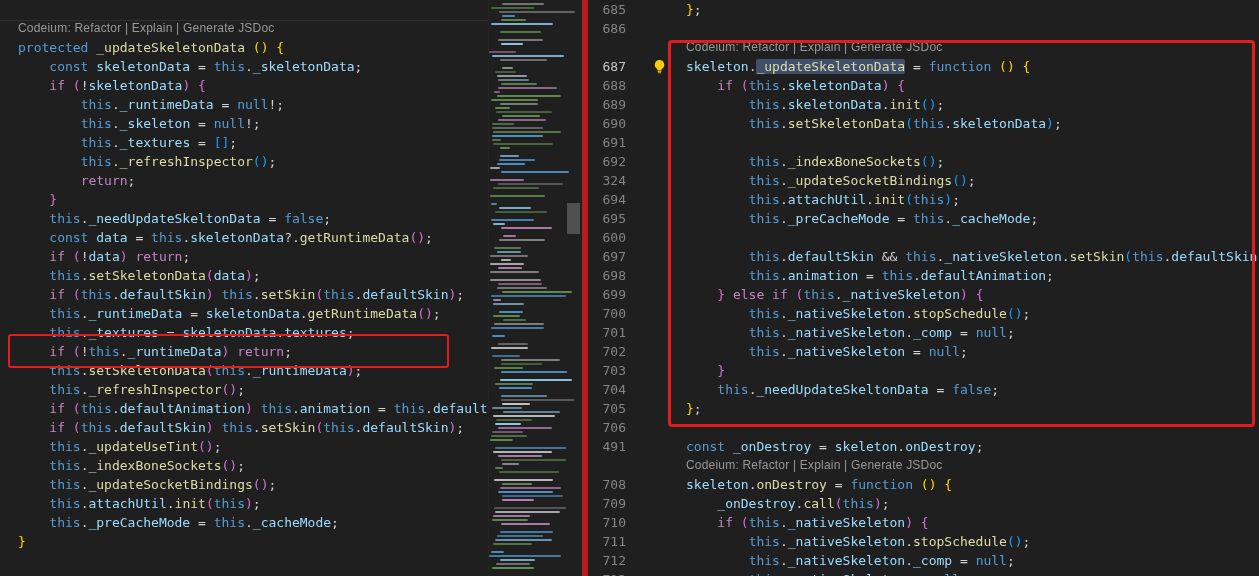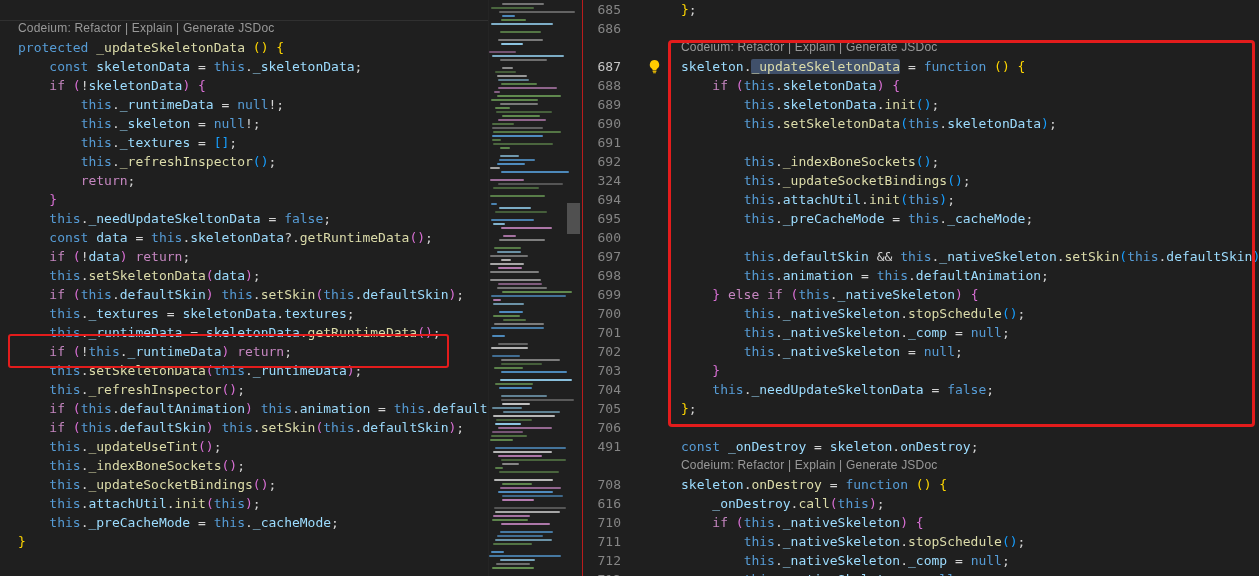--- a/index.html
+++ b/index.html
@@ -10,21 +10,21 @@
   }
   *{box-sizing:border-box}
   html,body{margin:0;padding:0}
   body{width:1259px;height:576px;background:var(--bg);overflow:hidden;position:relative;
        font-family:"DejaVu Sans Mono",monospace}
   .screen{position:absolute;inset:0;display:flex}
   .editor{height:576px;overflow:hidden;position:relative;background:var(--bg)}
   .editor.left{width:488px;flex:none}
   .minimap-strip{width:94px;height:576px;flex:none;position:relative;padding-top:3px;overflow:hidden;
                  border-left:1px solid #242424}
-  .editor.right{flex:1;border-left:1px solid #b91c1c}
+  .editor.right{flex:1;border-left:6px solid #b91c1c}
   .row{height:19px;line-height:19px;white-space:pre;font-size:13px;display:flex;color:var(--plain)}
   .left .row{padding-left:18px}
   .ln{width:38px;flex:none;text-align:right;color:var(--lnc)}
   .ln.active{color:var(--lnca)}
   .glyph{width:60px;flex:none;position:relative}
   .code{flex:none}
   .lens{font-family:"Liberation Sans",sans-serif;font-size:12px;color:var(--lens);letter-spacing:.2px}
   .tk-k{color:var(--kw)} .tk-c{color:var(--ctrl)} .tk-v{color:var(--var)} .tk-f{color:var(--fn)}
   .tk-p{color:var(--plain)} .tk-g{color:var(--b1)} .tk-m{color:var(--b2)} .tk-u{color:var(--b3)}
   .hl{background:var(--hl);border-radius:2px}
@@ -50,22 +50,22 @@
       <div class="row"><span class="code"><span class="tk-p">        </span><span class="tk-k">this</span><span class="tk-p">.</span><span class="tk-v">_skeleton</span><span class="tk-p"> = </span><span class="tk-k">null</span><span class="tk-p">!;</span></span></div>
       <div class="row"><span class="code"><span class="tk-p">        </span><span class="tk-k">this</span><span class="tk-p">.</span><span class="tk-v">_textures</span><span class="tk-p"> = </span><span class="tk-u">[]</span><span class="tk-p">;</span></span></div>
       <div class="row"><span class="code"><span class="tk-p">        </span><span class="tk-k">this</span><span class="tk-p">.</span><span class="tk-f">_refreshInspector</span><span class="tk-u">()</span><span class="tk-p">;</span></span></div>
       <div class="row"><span class="code"><span class="tk-p">        </span><span class="tk-c">return</span><span class="tk-p">;</span></span></div>
       <div class="row"><span class="code"><span class="tk-p">    </span><span class="tk-m">}</span></span></div>
       <div class="row"><span class="code"><span class="tk-p">    </span><span class="tk-k">this</span><span class="tk-p">.</span><span class="tk-v">_needUpdateSkeltonData</span><span class="tk-p"> = </span><span class="tk-k">false</span><span class="tk-p">;</span></span></div>
       <div class="row"><span class="code"><span class="tk-p">    </span><span class="tk-k">const</span><span class="tk-p"> </span><span class="tk-v">data</span><span class="tk-p"> = </span><span class="tk-k">this</span><span class="tk-p">.</span><span class="tk-v">skeletonData</span><span class="tk-p">?.</span><span class="tk-f">getRuntimeData</span><span class="tk-m">()</span><span class="tk-p">;</span></span></div>
       <div class="row"><span class="code"><span class="tk-p">    </span><span class="tk-c">if</span><span class="tk-p"> </span><span class="tk-m">(</span><span class="tk-p">!</span><span class="tk-v">data</span><span class="tk-m">)</span><span class="tk-p"> </span><span class="tk-c">return</span><span class="tk-p">;</span></span></div>
       <div class="row"><span class="code"><span class="tk-p">    </span><span class="tk-k">this</span><span class="tk-p">.</span><span class="tk-f">setSkeletonData</span><span class="tk-m">(</span><span class="tk-v">data</span><span class="tk-m">)</span><span class="tk-p">;</span></span></div>
       <div class="row"><span class="code"><span class="tk-p">    </span><span class="tk-c">if</span><span class="tk-p"> </span><span class="tk-m">(</span><span class="tk-k">this</span><span class="tk-p">.</span><span class="tk-v">defaultSkin</span><span class="tk-m">)</span><span class="tk-p"> </span><span class="tk-k">this</span><span class="tk-p">.</span><span class="tk-f">setSkin</span><span class="tk-m">(</span><span class="tk-k">this</span><span class="tk-p">.</span><span class="tk-v">defaultSkin</span><span class="tk-m">)</span><span class="tk-p">;</span></span></div>
+      <div class="row"><span class="code"><span class="tk-p">    </span><span class="tk-k">this</span><span class="tk-p">.</span><span class="tk-v">_runtimeData</span><span class="tk-p"> = </span><span class="tk-v">skeletonData</span><span class="tk-p">.</span><span class="tk-f">getRuntimeData</span><span class="tk-m">()</span><span class="tk-p">;</span></span></div>
       <div class="row"><span class="code"><span class="tk-p">    </span><span class="tk-k">this</span><span class="tk-p">.</span><span class="tk-v">_textures</span><span class="tk-p"> = </span><span class="tk-v">skeletonData</span><span class="tk-p">.</span><span class="tk-v">textures</span><span class="tk-p">;</span></span></div>
-      <div class="row"><span class="code"><span class="tk-p">    </span><span class="tk-k">this</span><span class="tk-p">.</span><span class="tk-v">_runtimeData</span><span class="tk-p"> = </span><span class="tk-v">skeletonData</span><span class="tk-p">.</span><span class="tk-f">getRuntimeData</span><span class="tk-m">()</span><span class="tk-p">;</span></span></div>
       <div class="row"><span class="code"><span class="tk-p">    </span><span class="tk-c">if</span><span class="tk-p"> </span><span class="tk-m">(</span><span class="tk-p">!</span><span class="tk-k">this</span><span class="tk-p">.</span><span class="tk-v">_runtimeData</span><span class="tk-m">)</span><span class="tk-p"> </span><span class="tk-c">return</span><span class="tk-p">;</span></span></div>
       <div class="row"><span class="code"><span class="tk-p">    </span><span class="tk-k">this</span><span class="tk-p">.</span><span class="tk-f">setSkeletonData</span><span class="tk-m">(</span><span class="tk-k">this</span><span class="tk-p">.</span><span class="tk-v">_runtimeData</span><span class="tk-m">)</span><span class="tk-p">;</span></span></div>
       <div class="row"><span class="code"><span class="tk-p">    </span><span class="tk-k">this</span><span class="tk-p">.</span><span class="tk-f">_refreshInspector</span><span class="tk-m">()</span><span class="tk-p">;</span></span></div>
       <div class="row"><span class="code"><span class="tk-p">    </span><span class="tk-c">if</span><span class="tk-p"> </span><span class="tk-m">(</span><span class="tk-k">this</span><span class="tk-p">.</span><span class="tk-v">defaultAnimation</span><span class="tk-m">)</span><span class="tk-p"> </span><span class="tk-k">this</span><span class="tk-p">.</span><span class="tk-v">animation</span><span class="tk-p"> = </span><span class="tk-k">this</span><span class="tk-p">.</span><span class="tk-v">defaultAnimation</span></span></div>
       <div class="row"><span class="code"><span class="tk-p">    </span><span class="tk-c">if</span><span class="tk-p"> </span><span class="tk-m">(</span><span class="tk-k">this</span><span class="tk-p">.</span><span class="tk-v">defaultSkin</span><span class="tk-m">)</span><span class="tk-p"> </span><span class="tk-k">this</span><span class="tk-p">.</span><span class="tk-f">setSkin</span><span class="tk-m">(</span><span class="tk-k">this</span><span class="tk-p">.</span><span class="tk-v">defaultSkin</span><span class="tk-m">)</span><span class="tk-p">;</span></span></div>
       <div class="row"><span class="code"><span class="tk-p">    </span><span class="tk-k">this</span><span class="tk-p">.</span><span class="tk-f">_updateUseTint</span><span class="tk-m">()</span><span class="tk-p">;</span></span></div>
       <div class="row"><span class="code"><span class="tk-p">    </span><span class="tk-k">this</span><span class="tk-p">.</span><span class="tk-f">_indexBoneSockets</span><span class="tk-m">()</span><span class="tk-p">;</span></span></div>
       <div class="row"><span class="code"><span class="tk-p">    </span><span class="tk-k">this</span><span class="tk-p">.</span><span class="tk-f">_updateSocketBindings</span><span class="tk-m">()</span><span class="tk-p">;</span></span></div>
       <div class="row"><span class="code"><span class="tk-p">    </span><span class="tk-k">this</span><span class="tk-p">.</span><span class="tk-v">attachUtil</span><span class="tk-p">.</span><span class="tk-f">init</span><span class="tk-m">(</span><span class="tk-k">this</span><span class="tk-m">)</span><span class="tk-p">;</span></span></div>
       <div class="row"><span class="code"><span class="tk-p">    </span><span class="tk-k">this</span><span class="tk-p">.</span><span class="tk-v">_preCacheMode</span><span class="tk-p"> = </span><span class="tk-k">this</span><span class="tk-p">.</span><span class="tk-v">_cacheMode</span><span class="tk-p">;</span></span></div>
@@ -242,21 +242,21 @@
       <div class="row"><span class="ln">700</span><span class="glyph"></span><span class="code"><span class="tk-p">        </span><span class="tk-k">this</span><span class="tk-p">.</span><span class="tk-v">_nativeSkeleton</span><span class="tk-p">.</span><span class="tk-f">stopSchedule</span><span class="tk-u">()</span><span class="tk-p">;</span></span></div>
       <div class="row"><span class="ln">701</span><span class="glyph"></span><span class="code"><span class="tk-p">        </span><span class="tk-k">this</span><span class="tk-p">.</span><span class="tk-v">_nativeSkeleton</span><span class="tk-p">.</span><span class="tk-v">_comp</span><span class="tk-p"> = </span><span class="tk-k">null</span><span class="tk-p">;</span></span></div>
       <div class="row"><span class="ln">702</span><span class="glyph"></span><span class="code"><span class="tk-p">        </span><span class="tk-k">this</span><span class="tk-p">.</span><span class="tk-v">_nativeSkeleton</span><span class="tk-p"> = </span><span class="tk-k">null</span><span class="tk-p">;</span></span></div>
       <div class="row"><span class="ln">703</span><span class="glyph"></span><span class="code"><span class="tk-p">    </span><span class="tk-m">}</span></span></div>
       <div class="row"><span class="ln">704</span><span class="glyph"></span><span class="code"><span class="tk-p">    </span><span class="tk-k">this</span><span class="tk-p">.</span><span class="tk-v">_needUpdateSkeltonData</span><span class="tk-p"> = </span><span class="tk-k">false</span><span class="tk-p">;</span></span></div>
       <div class="row"><span class="ln">705</span><span class="glyph"></span><span class="code"><span class="tk-g">}</span><span class="tk-p">;</span></span></div>
       <div class="row"><span class="ln">706</span><span class="glyph"></span><span class="code"></span></div>
       <div class="row"><span class="ln">491</span><span class="glyph"></span><span class="code"><span class="tk-k">const</span><span class="tk-p"> </span><span class="tk-v">_onDestroy</span><span class="tk-p"> = </span><span class="tk-v">skeleton</span><span class="tk-p">.</span><span class="tk-v">onDestroy</span><span class="tk-p">;</span></span></div>
       <div class="row"><span class="ln"></span><span class="glyph"></span><span class="code lens">Codeium: Refactor | Explain | Generate JSDoc</span></div>
       <div class="row"><span class="ln">708</span><span class="glyph"></span><span class="code"><span class="tk-v">skeleton</span><span class="tk-p">.</span><span class="tk-f">onDestroy</span><span class="tk-p"> = </span><span class="tk-k">function</span><span class="tk-p"> </span><span class="tk-g">()</span><span class="tk-p"> </span><span class="tk-g">{</span></span></div>
-      <div class="row"><span class="ln">616</span><span class="glyph"></span><span class="code"><span class="tk-p">    </span><span class="tk-v">_onDestroy</span><span class="tk-p">.</span><span class="tk-f">call</span><span class="tk-m">(</span><span class="tk-k">this</span><span class="tk-m">)</span><span class="tk-p">;</span></span></div>
+      <div class="row"><span class="ln">709</span><span class="glyph"></span><span class="code"><span class="tk-p">    </span><span class="tk-v">_onDestroy</span><span class="tk-p">.</span><span class="tk-f">call</span><span class="tk-m">(</span><span class="tk-k">this</span><span class="tk-m">)</span><span class="tk-p">;</span></span></div>
       <div class="row"><span class="ln">710</span><span class="glyph"></span><span class="code"><span class="tk-p">    </span><span class="tk-c">if</span><span class="tk-p"> </span><span class="tk-m">(</span><span class="tk-k">this</span><span class="tk-p">.</span><span class="tk-v">_nativeSkeleton</span><span class="tk-m">)</span><span class="tk-p"> </span><span class="tk-m">{</span></span></div>
       <div class="row"><span class="ln">711</span><span class="glyph"></span><span class="code"><span class="tk-p">        </span><span class="tk-k">this</span><span class="tk-p">.</span><span class="tk-v">_nativeSkeleton</span><span class="tk-p">.</span><span class="tk-f">stopSchedule</span><span class="tk-u">()</span><span class="tk-p">;</span></span></div>
       <div class="row"><span class="ln">712</span><span class="glyph"></span><span class="code"><span class="tk-p">        </span><span class="tk-k">this</span><span class="tk-p">.</span><span class="tk-v">_nativeSkeleton</span><span class="tk-p">.</span><span class="tk-v">_comp</span><span class="tk-p"> = </span><span class="tk-k">null</span><span class="tk-p">;</span></span></div>
       <div class="row"><span class="ln">713</span><span class="glyph"></span><span class="code"><span class="tk-p">        </span><span class="tk-k">this</span><span class="tk-p">.</span><span class="tk-v">_nativeSkeleton</span><span class="tk-p"> = </span><span class="tk-k">null</span><span class="tk-p">;</span></span></div>
     </div>
   <div class="hairline"></div>
   <div class="annot annot-left"></div>
   <div class="annot annot-right"></div>
 </div>
 

